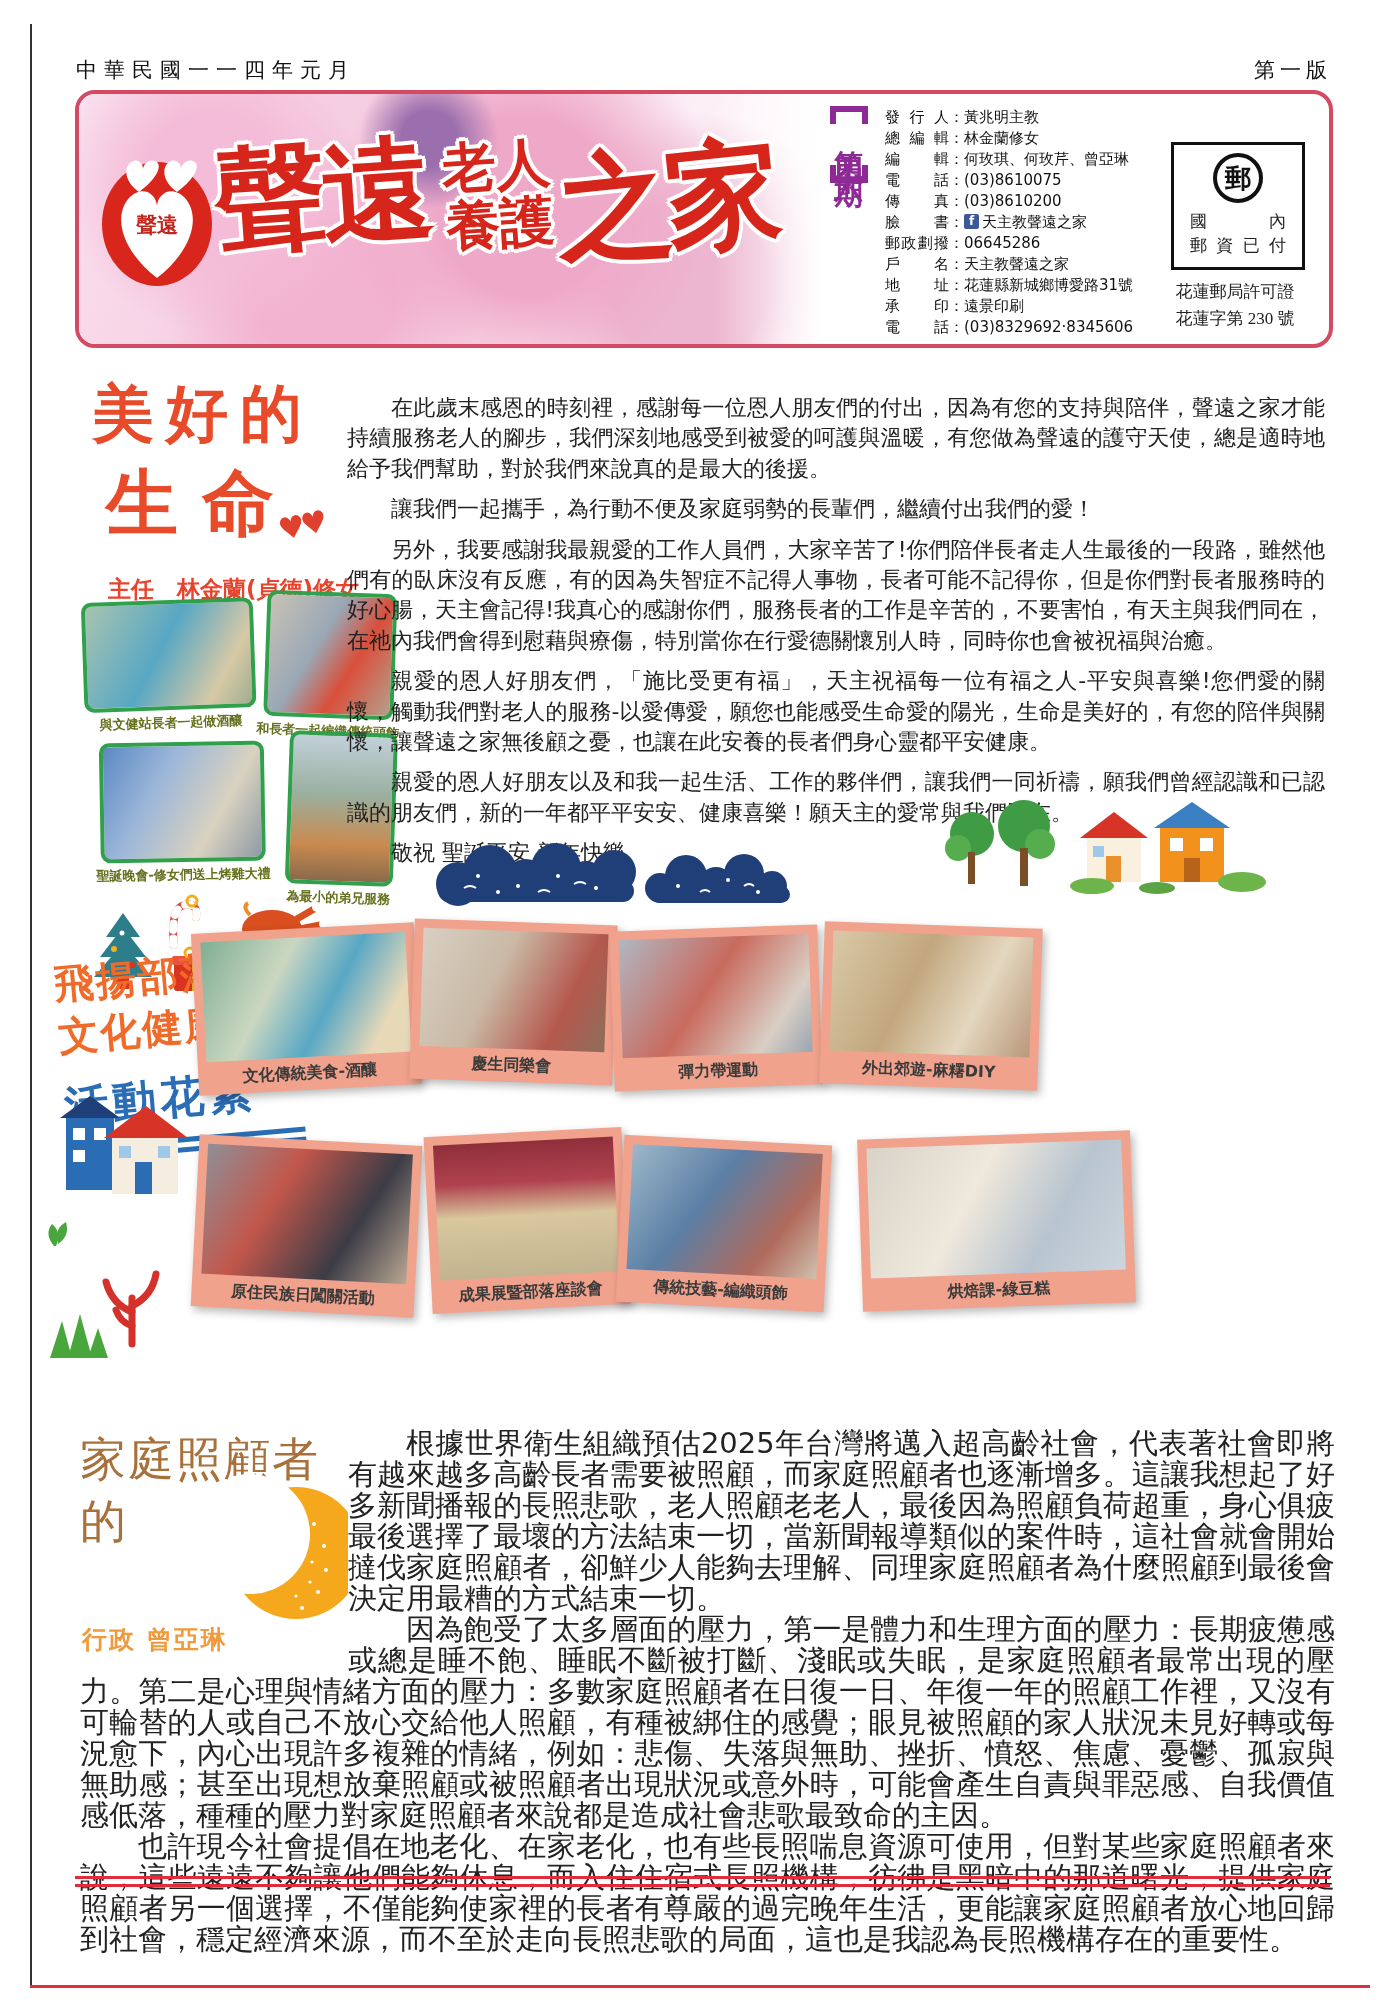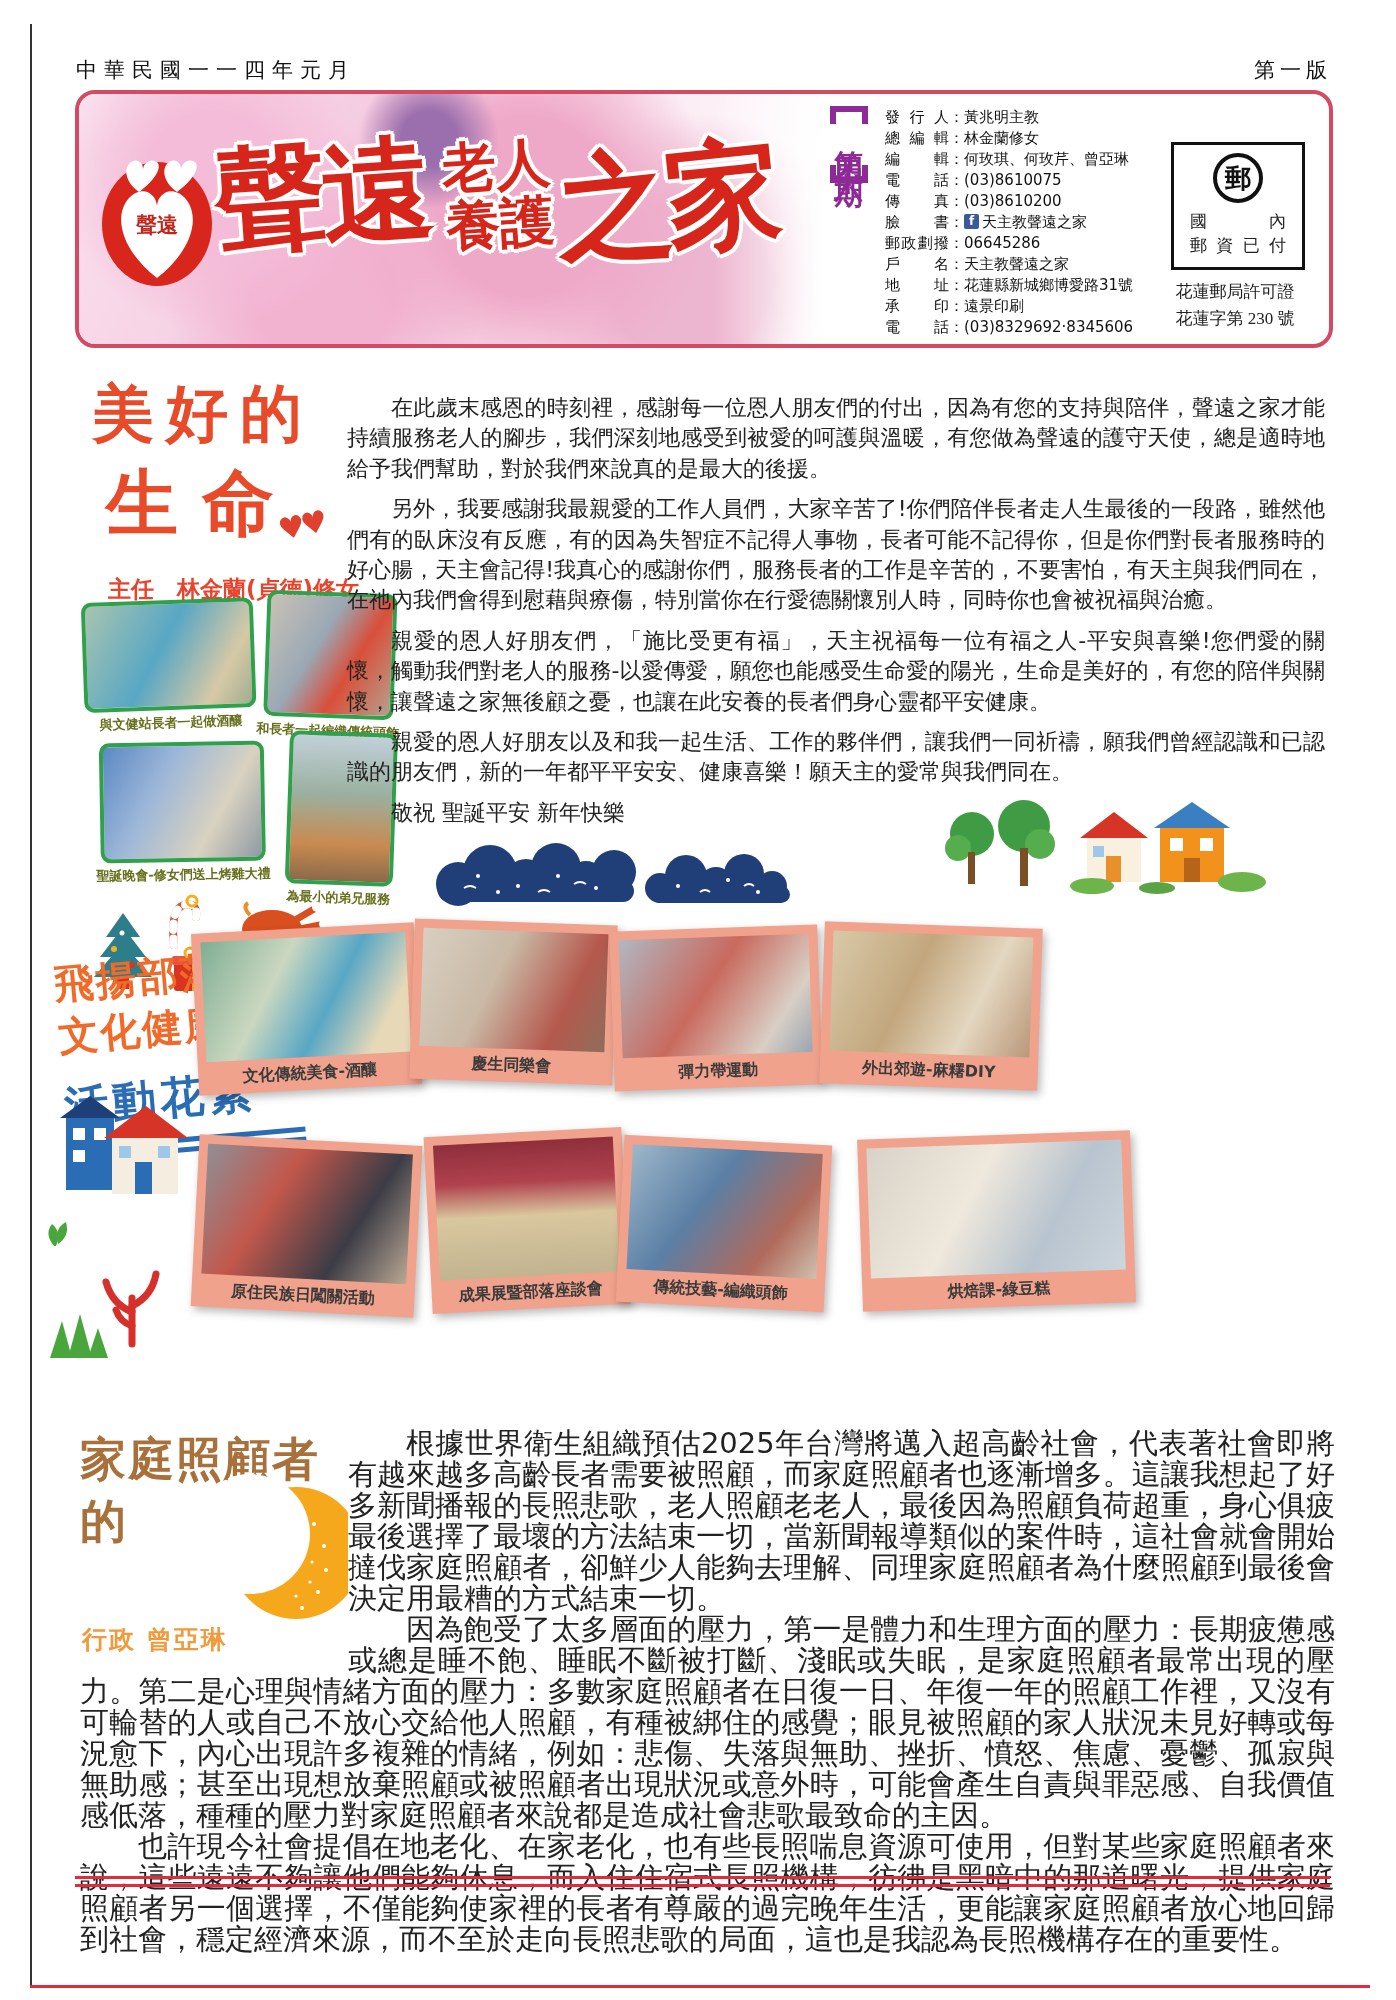--- a/index.html
+++ b/index.html
@@ -89,21 +89,21 @@
   .sh2{background:linear-gradient(115deg,#d8cfc2,#c9b9a5 40%,#b5584d 75%,#8e6e5a);}
   .sh3{background:linear-gradient(125deg,#b0b7c2,#c96a5e 45%,#d9cfc5 80%,#9aa5b0);}
   .sh4{background:linear-gradient(115deg,#d9c9a8,#c2a77e 40%,#e4d7c0 70%,#b9987a);}
   .sh5{background:linear-gradient(120deg,#8f8f97,#c2574b 35%,#3c3c46 70%,#b9a793);}
   .sh6{background:linear-gradient(180deg,#8f2f3b 0%,#b0424e 30%,#d9c79e 55%,#c2b490 100%);}
   .sh7{background:linear-gradient(125deg,#9db7c9,#5b7fa5 40%,#b06a5c 75%,#d0c0ae);}
   .sh8{background:linear-gradient(120deg,#d9d2c8,#efe8dc 40%,#b8c4cf 70%,#cdd6dd);}
   
   .a2{position:absolute;left:80px;top:1428px;width:1255px;}
   .a2-head{float:left;width:268px;height:232px;position:relative;}
-  .a2-t{font-size:46px;font-weight:700;color:#a8713b;letter-spacing:2px;line-height:62px;}
+  .a2-t{font-size:46px;font-weight:400;color:#a8713b;letter-spacing:2px;line-height:62px;}
   .a2-author{position:absolute;left:2px;bottom:4px;font-size:25px;font-weight:bold;color:#f09a3c;letter-spacing:2px;}
   .moon{position:absolute;left:148px;top:40px;}
   .a2-text{font-size:29px;line-height:31px;text-align:justify;color:#222;}
   .a2-text p{margin:0;text-indent:2em;}
 </style>
 </head>
 <body>
 
 <div class="page">
   <div class="left-rule"></div>
@@ -226,20 +226,21 @@
     <div class="pimg pa3" style="height:112px;"></div>
     <div class="pcap">聖誕晚會-修女們送上烤雞大禮</div>
   </div>
   <div class="pcard" style="left:287px;top:732px;width:108px;transform:rotate(2deg);">
     <div class="pimg pa4" style="height:145px;"></div>
     <div class="pcap">為最小的弟兄服務</div>
   </div>
 
   <div class="a1-text">
     <p>在此歲末感恩的時刻裡，感謝每一位恩人朋友們的付出，因為有您的支持與陪伴，聲遠之家才能持續服務老人的腳步，我們深刻地感受到被愛的呵護與溫暖，有您做為聲遠的護守天使，總是適時地給予我們幫助，對於我們來說真的是最大的後援。</p>
+    <p>讓我們一起攜手，為行動不便及家庭弱勢的長輩們，繼續付出我們的愛！</p>
     <p>另外，我要感謝我最親愛的工作人員們，大家辛苦了!你們陪伴長者走人生最後的一段路，雖然他們有的臥床沒有反應，有的因為失智症不記得人事物，長者可能不記得你，但是你們對長者服務時的好心腸，天主會記得!我真心的感謝你們，服務長者的工作是辛苦的，不要害怕，有天主與我們同在，在祂內我們會得到慰藉與療傷，特別當你在行愛德關懷別人時，同時你也會被祝福與治癒。</p>
     <p>親愛的恩人好朋友們，「施比受更有福」，天主祝福每一位有福之人-平安與喜樂!您們愛的關懷，觸動我們對老人的服務-以愛傳愛，願您也能感受生命愛的陽光，生命是美好的，有您的陪伴與關懷，讓聲遠之家無後顧之憂，也讓在此安養的長者們身心靈都平安健康。</p>
     <p>親愛的恩人好朋友以及和我一起生活、工作的夥伴們，讓我們一同祈禱，願我們曾經認識和已認識的朋友們，新的一年都平平安安、健康喜樂！願天主的愛常與我們同在。</p>
     <p>敬祝 聖誕平安 新年快樂</p>
   </div>
 
   <div class="xmas">
     <svg style="left:70px;top:0;" width="42" height="58" viewBox="0 0 42 58">
       <path d="M12,52 Q8,16 22,12 Q36,9 34,24" fill="none" stroke="#d94f3a" stroke-width="8" stroke-linecap="round"></path>
       <path d="M12,52 Q8,16 22,12 Q36,9 34,24" fill="none" stroke="#fff" stroke-width="8" stroke-linecap="round" stroke-dasharray="6 9"></path>

